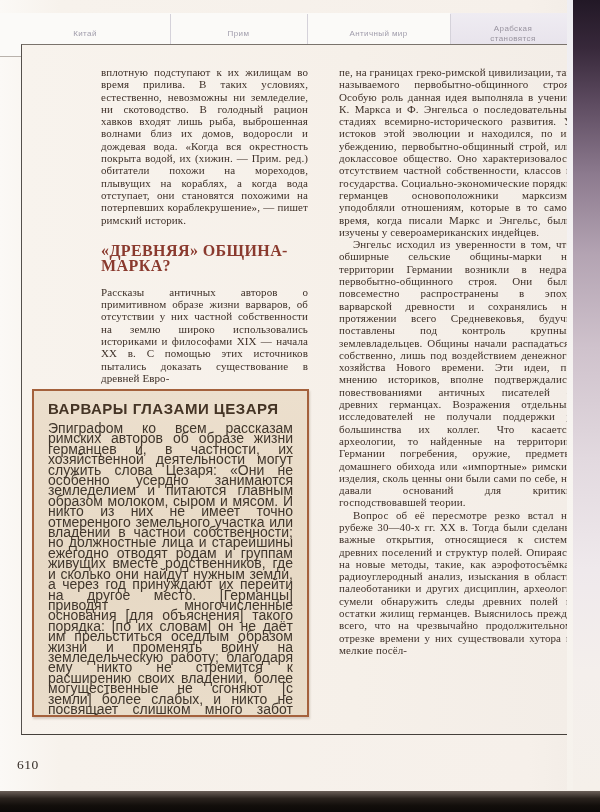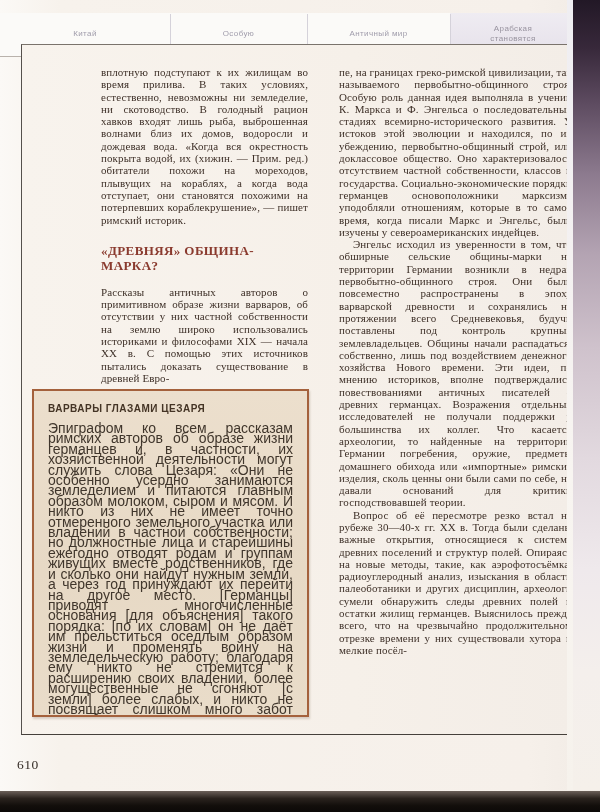--- a/index.html
+++ b/index.html
@@ -67,38 +67,38 @@
   .col{position:absolute;color:#3e3028;}
   .col p{
     margin:0;font-size:11px;line-height:12.3px;
     text-align:justify;letter-spacing:.1px;
   }
   .col p.indent{text-indent:14px;}
   .left-col{left:79px;top:21px;width:207px;}
   .right-col{left:317px;top:21px;width:233px;height:650px;overflow:hidden;}
   .section-heading{
     margin:17px 0 13px 0;
-    font-weight:bold;font-size:13px;line-height:15px;
+    font-weight:bold;font-size:16px;line-height:15px;
     color:#8a3a2e;letter-spacing:.4px;
   }
 
   
   .sidebar-box{
     position:absolute;left:10px;top:344px;width:277px;height:328px;
     box-sizing:border-box;
     border:2px solid #a4613c;
     background:linear-gradient(180deg,#ecdfcd 0%,#e7d9c5 55%,#e9dcc9 100%);
     padding:11px 14px 10px 14px;
     overflow:hidden;
     box-shadow:1px 2px 2px rgba(120,90,70,.25);
   }
   .sidebar-title{
     margin:0 0 8px 0;
     font-family:"Liberation Sans",sans-serif;
-    font-weight:bold;font-size:10px;line-height:13px;
+    font-weight:bold;font-size:15px;line-height:13px;
     color:#443425;letter-spacing:.5px;
   }
   .sidebar-body{
     margin:0;font-family:"Liberation Sans",sans-serif;
     font-size:14px;line-height:10.4px;
     color:#40362c;text-align:justify;
   }
 
   
   .page-number{
@@ -109,21 +109,21 @@
 </head>
 <body>
 
 <div class="photo">
 
   <div class="tabs">
     <div class="tab tab-1">
       <span>Китай</span>
     </div>
     <div class="tab tab-2">
-      <span>Особую</span>
+      <span>Прим</span>
     </div>
     <div class="tab tab-3">
       <span>Античный мир</span>
     </div>
     <div class="tab tab-4">
       <span>Арабская становятся</span>
     </div>
     <div class="tab-sep sep-1"></div>
     <div class="tab-sep sep-2"></div>
     <div class="tab-sep sep-3"></div>

